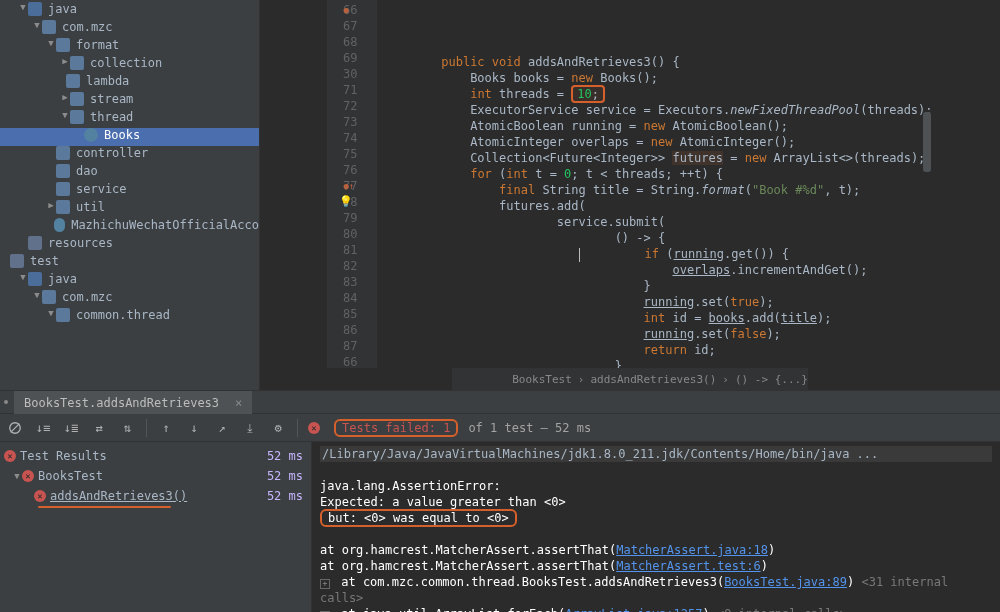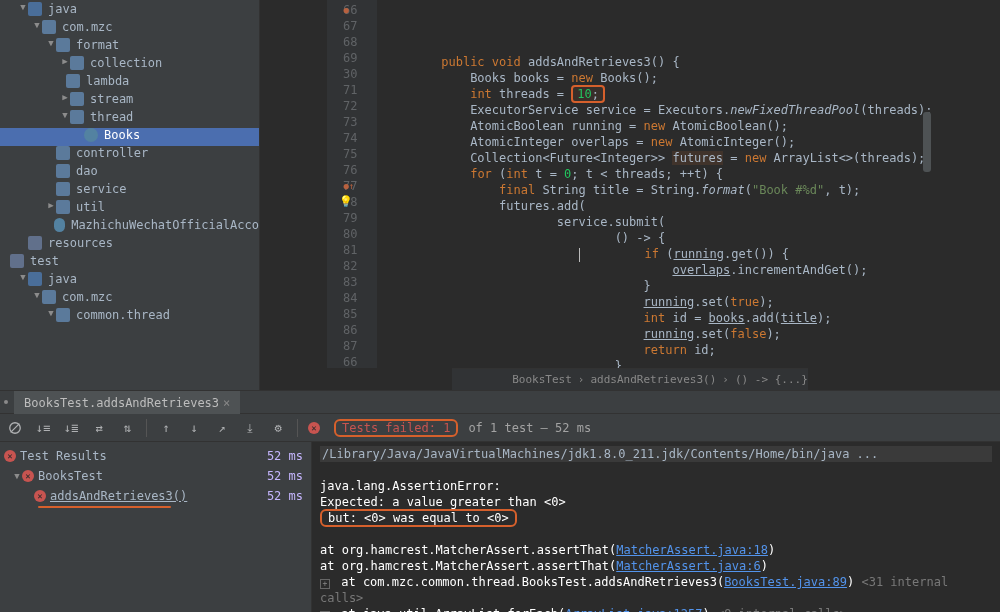--- a/index.html
+++ b/index.html
@@ -32,21 +32,21 @@
   .static { font-style:italic; }
   .under { text-decoration:underline; }
   .hlbox { border:2px solid #d6602c; border-radius:4px; padding:0 4px; background:rgba(214,96,44,0.08); }
   .hlbox2 { border:2px solid #d6602c; border-radius:6px; padding:0 6px; }
   .hl-futures { background:#40332b; }
   .cursor { border-left:1px solid #bbb; display:inline-block; height:14px; vertical-align:middle; }
 
   .breadcrumb { height:22px; border-top:1px solid #323232; display:flex; align-items:center; padding-left:60px; color:#888; font-size:11px; gap:6px; background:#313335; }
 
   .tabrow { height:24px; background:#3c3f41; border-top:1px solid #323232; border-bottom:1px solid #323232; display:flex; align-items:center; padding-left:4px; }
-  .run-tab { height:22px; padding:12px 10px; display:flex; align-items:center; gap:4px; background:#4e5254; color:#bdbdbd; border-top:1px solid #323232; }
+  .run-tab { height:22px; padding:12px 10px; display:flex; align-items:center; gap:16px; background:#4e5254; color:#bdbdbd; border-top:1px solid #323232; }
   .close-x { color:#8a8a8a; cursor:pointer; }
 
   .bottom { flex:1; display:flex; flex-direction:column; background:#2b2b2b; }
   .toolbar { height:28px; background:#3c3f41; display:flex; align-items:center; padding:0 6px; gap:10px; border-bottom:1px solid #323232; }
   .tbtn { width:18px; height:18px; display:flex; align-items:center; justify-content:center; color:#afb1b3; font-size:12px; cursor:pointer; }
   .tbtn svg { width:14px; height:14px; }
   .divider { width:1px; height:18px; background:#555; }
   .tests-failed { color:#c75450; }
   .tests-sub { color:#a3a3a3; }
 
@@ -263,18 +263,18 @@
     </div>
 
     <div class="console" id="console">
       <div style="background:#3a3a3a;padding:0 2px;">/Library/Java/JavaVirtualMachines/jdk1.8.0_211.jdk/Contents/Home/bin/java ...</div>
     <div><span>&nbsp;</span></div>
         <div><span><span class="err">java.lang.AssertionError: </span></span></div>
         <div><span><span class="err">Expected: a value greater than &lt;0&gt;</span></span></div>
         <div><span><span class="err">     <span class="hlbox2">but: &lt;0&gt; was equal to &lt;0&gt;</span></span></span></div>
         <div><span>&nbsp;</span></div>
         <div><span><span class="err">	at org.hamcrest.MatcherAssert.assertThat(</span><span class="link">MatcherAssert.java:18</span><span class="err">)</span></span></div>
-        <div><span><span class="err">	at org.hamcrest.MatcherAssert.assertThat(</span><span class="link">MatcherAssert.java:6</span><span class="err">)</span></span></div>
+        <div><span><span class="err">	at org.hamcrest.MatcherAssert.assertThat(</span><span class="link">MatcherAssert.test:6</span><span class="err">)</span></span></div>
         <div><span class="expand">+</span><span><span class="err">	at com.mzc.common.thread.BooksTest.addsAndRetrieves3(</span><span class="link">BooksTest.java:89</span><span class="err">)</span> <span class="gray">&lt;31 internal calls&gt;</span></span></div>
         <div><span class="expand">+</span><span><span class="err">	at java.util.ArrayList.forEach(</span><span class="link">ArrayList.java:1257</span><span class="err">)</span> <span class="gray">&lt;9 internal calls&gt;</span></span></div>
       </div>
   </div>
 </div>
 
 </body></html>

